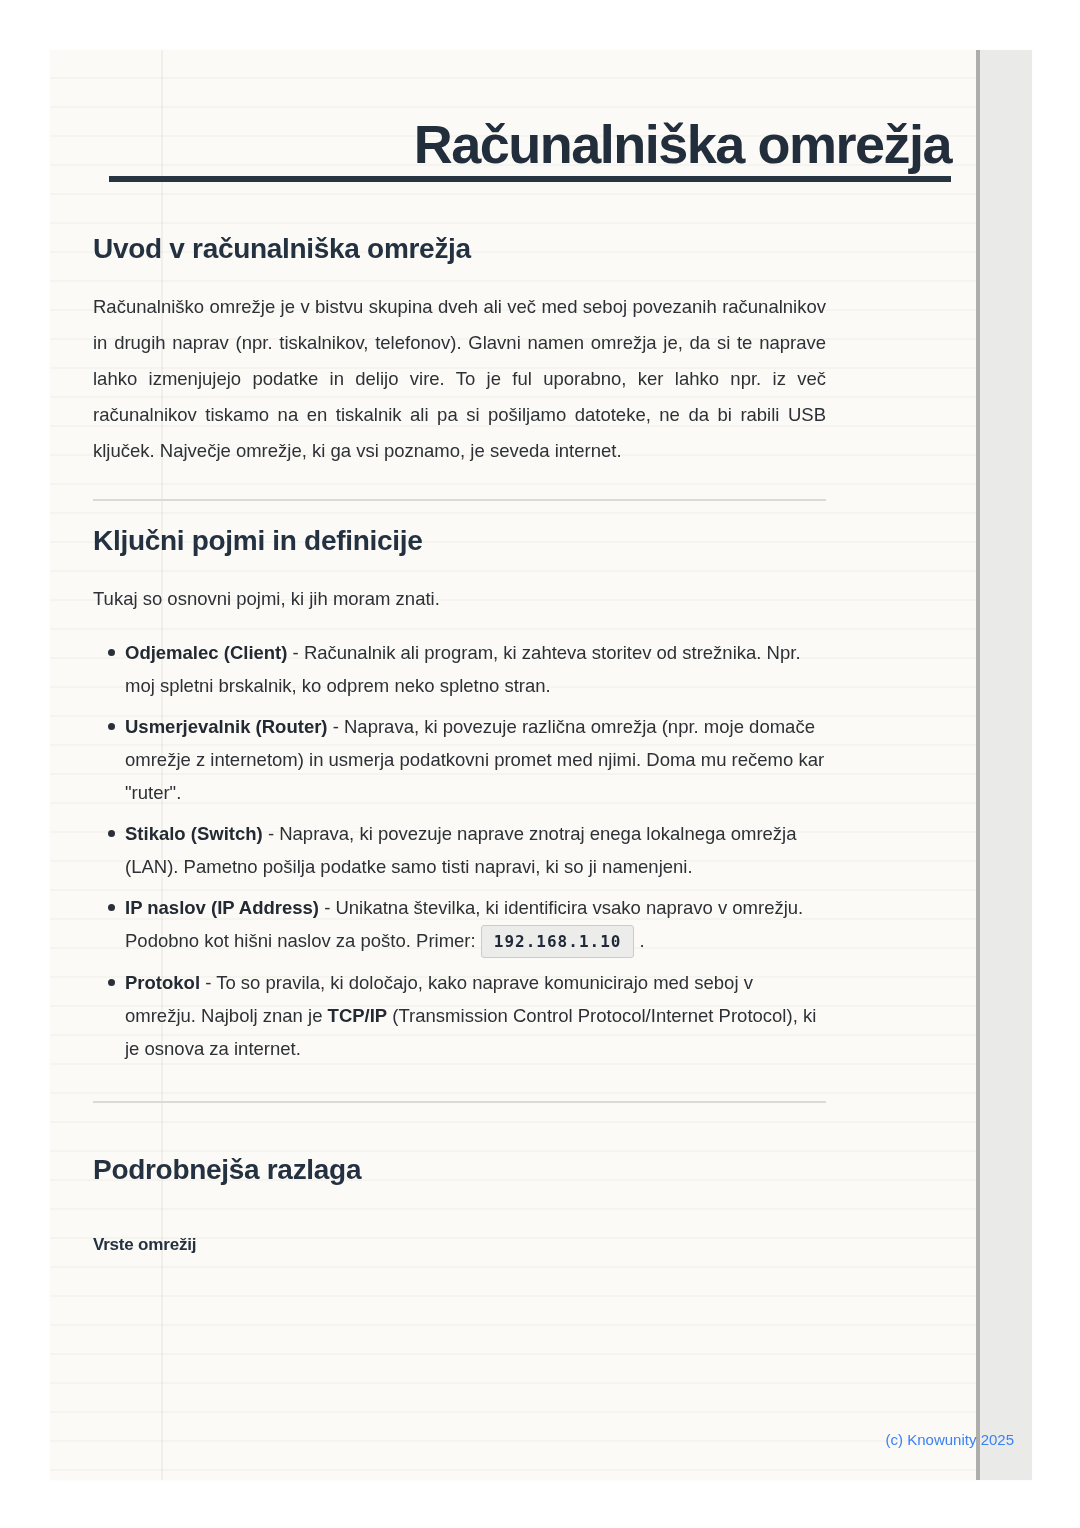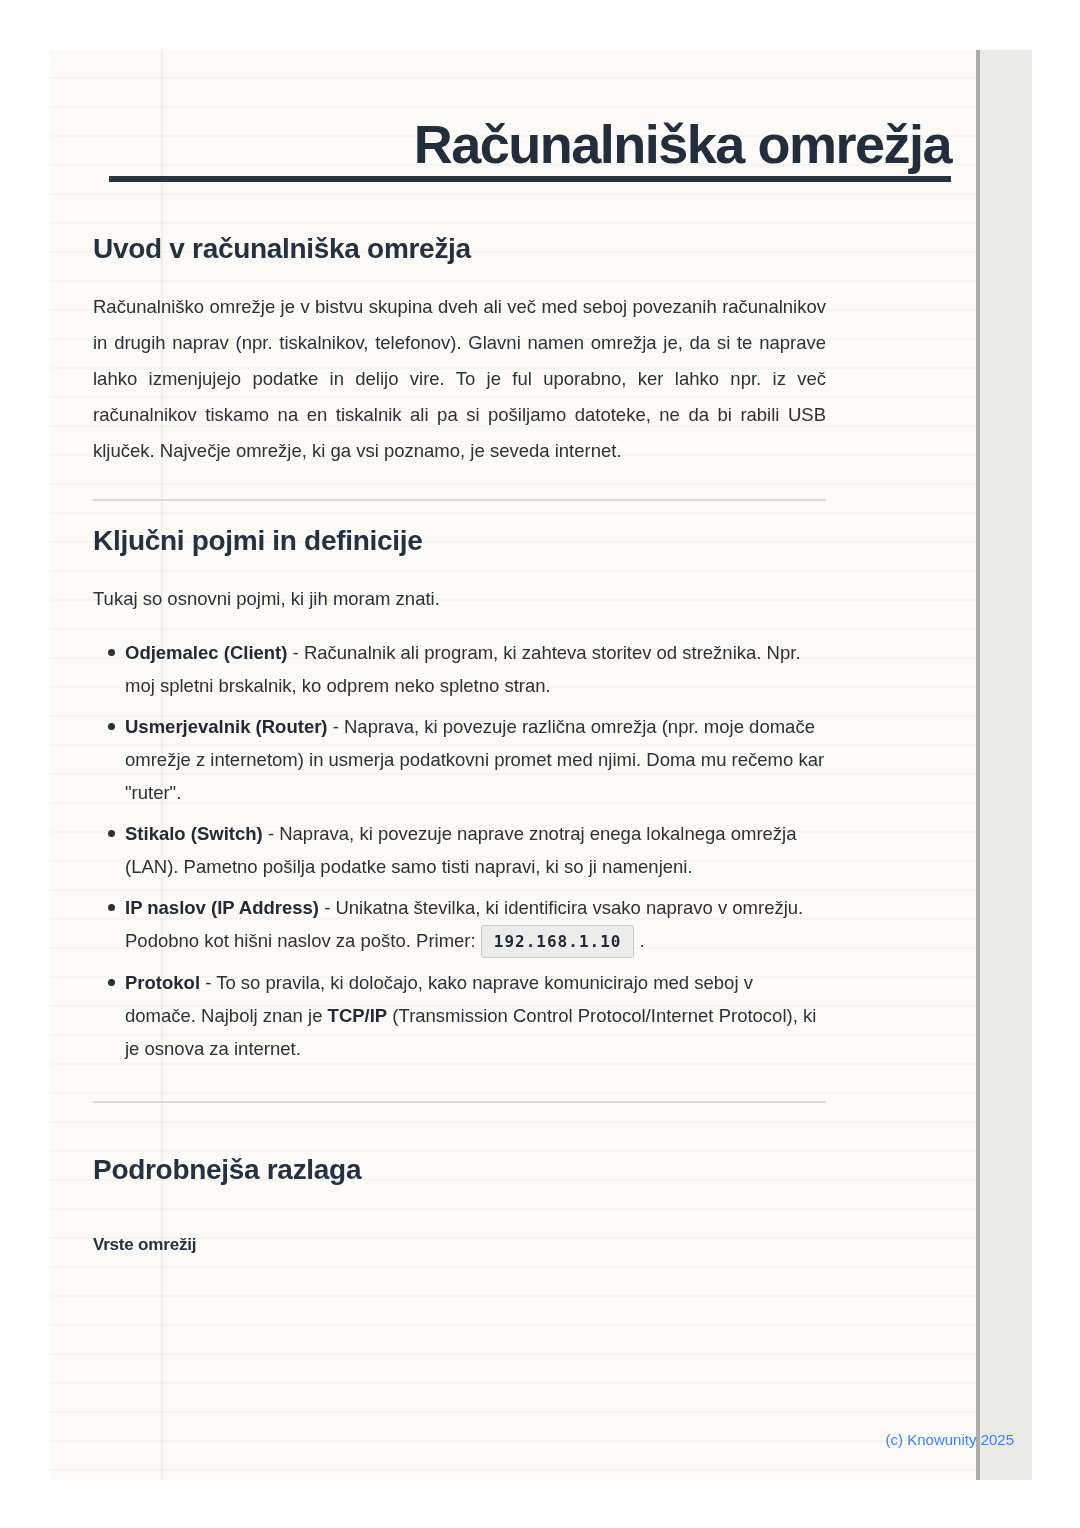--- a/index.html
+++ b/index.html
@@ -184,21 +184,21 @@
           <span>- Naprava, ki povezuje naprave znotraj enega lokalnega omrežja (LAN). Pametno pošilja podatke samo tisti napravi, ki so ji namenjeni.</span>
         </li>
         <li>
           <span class="term">IP naslov (IP Address)</span>
           <span>- Unikatna številka, ki identificira vsako napravo v omrežju. Podobno kot hišni naslov za pošto. Primer:</span>
           <span class="code-chip">192.168.1.10</span>
           <span>.</span>
         </li>
         <li>
           <span class="term">Protokol</span>
-          <span>- To so pravila, ki določajo, kako naprave komunicirajo med seboj v domače. Najbolj znan je</span>
+          <span>- To so pravila, ki določajo, kako naprave komunicirajo med seboj v omrežju. Najbolj znan je</span>
           <span class="bold-inline">TCP/IP</span>
           <span>(Transmission Control Protocol/Internet Protocol), ki je osnova za internet.</span>
         </li>
       </ul>
 
       <hr class="divider divider-2">
 
       <h2 class="section-heading details-heading">Podrobnejša razlaga</h2>
 
       <h3 class="sub-heading">Vrste omrežij</h3>

